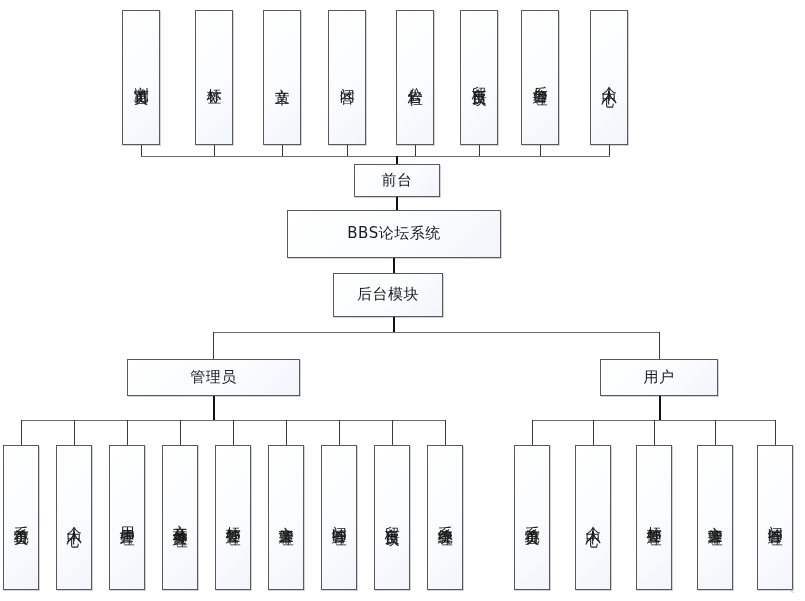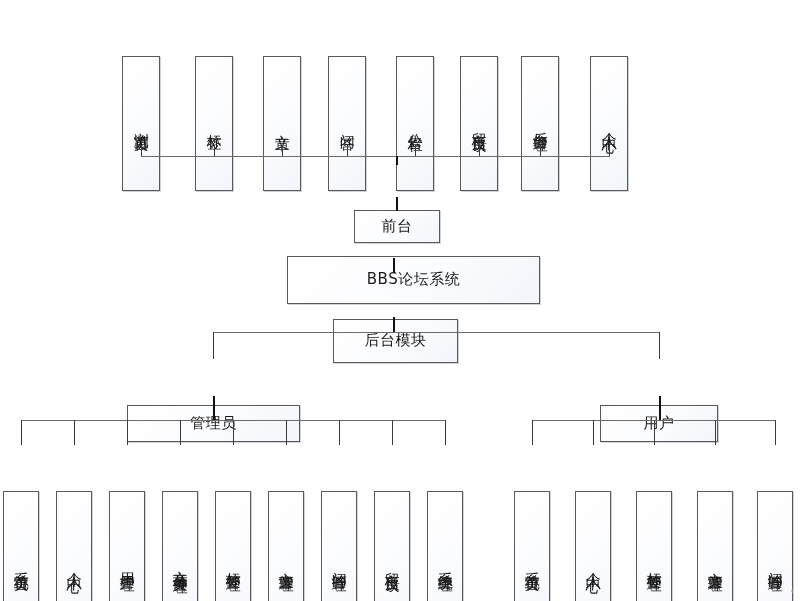--- a/index.html
+++ b/index.html
@@ -23,21 +23,20 @@
   .node {
     position: absolute;
     box-sizing: border-box;
     border: 1px solid #595959;
     background: linear-gradient(135deg, #ffffff 0%, #fbfcfe 55%, #f2f5fa 100%);
     display: flex;
     align-items: center;
     justify-content: center;
     color: #1a1a1a;
     box-shadow: 1px 1px 0 rgba(120,130,150,0.35);
-    margin-top: 46px;
   }
   .node .label {
     display: block;
     text-align: center;
     line-height: 1.18;
     letter-spacing: 0.5px;
   }
 
   
   .node.horiz .label {
@@ -130,27 +129,27 @@
   <div class="line h grey" style="left:141px; top:156px; width:469px;"></div>
 
   <div class="line thick v" style="left:396px; top:156px; height:9px;"></div>
 
   <div class="node horiz" style="left:354px; top:164px; width:86px; height:33px;">
     <span class="label">前台</span>
   </div>
 
   <div class="line thick v" style="left:396px; top:197px; height:14px;"></div>
 
-  <div class="node horiz big" style="left:287px; top:210px; width:253px; height:48px;">
+  <div class="node horiz big" style="left:287px; top:210px; width:214px; height:48px;">
     <span class="label">BBS论坛系统</span>
   </div>
 
   <div class="line thick v" style="left:393px; top:258px; height:15px;"></div>
 
-  <div class="node horiz" style="left:333px; top:273px; width:125px; height:44px;">
+  <div class="node horiz" style="left:333px; top:273px; width:110px; height:44px;">
     <span class="label">后台模块</span>
   </div>
 
   <div class="line thick v" style="left:393px; top:317px; height:15px;"></div>
   <div class="line h grey" style="left:213px; top:332px; width:446px;"></div>
   <div class="line v" style="left:213px; top:332px; height:27px;"></div>
   <div class="line v" style="left:659px; top:332px; height:27px;"></div>
 
   <div class="node horiz" style="left:600px; top:359px; width:118px; height:37px;">
     <span class="label">用户</span>

